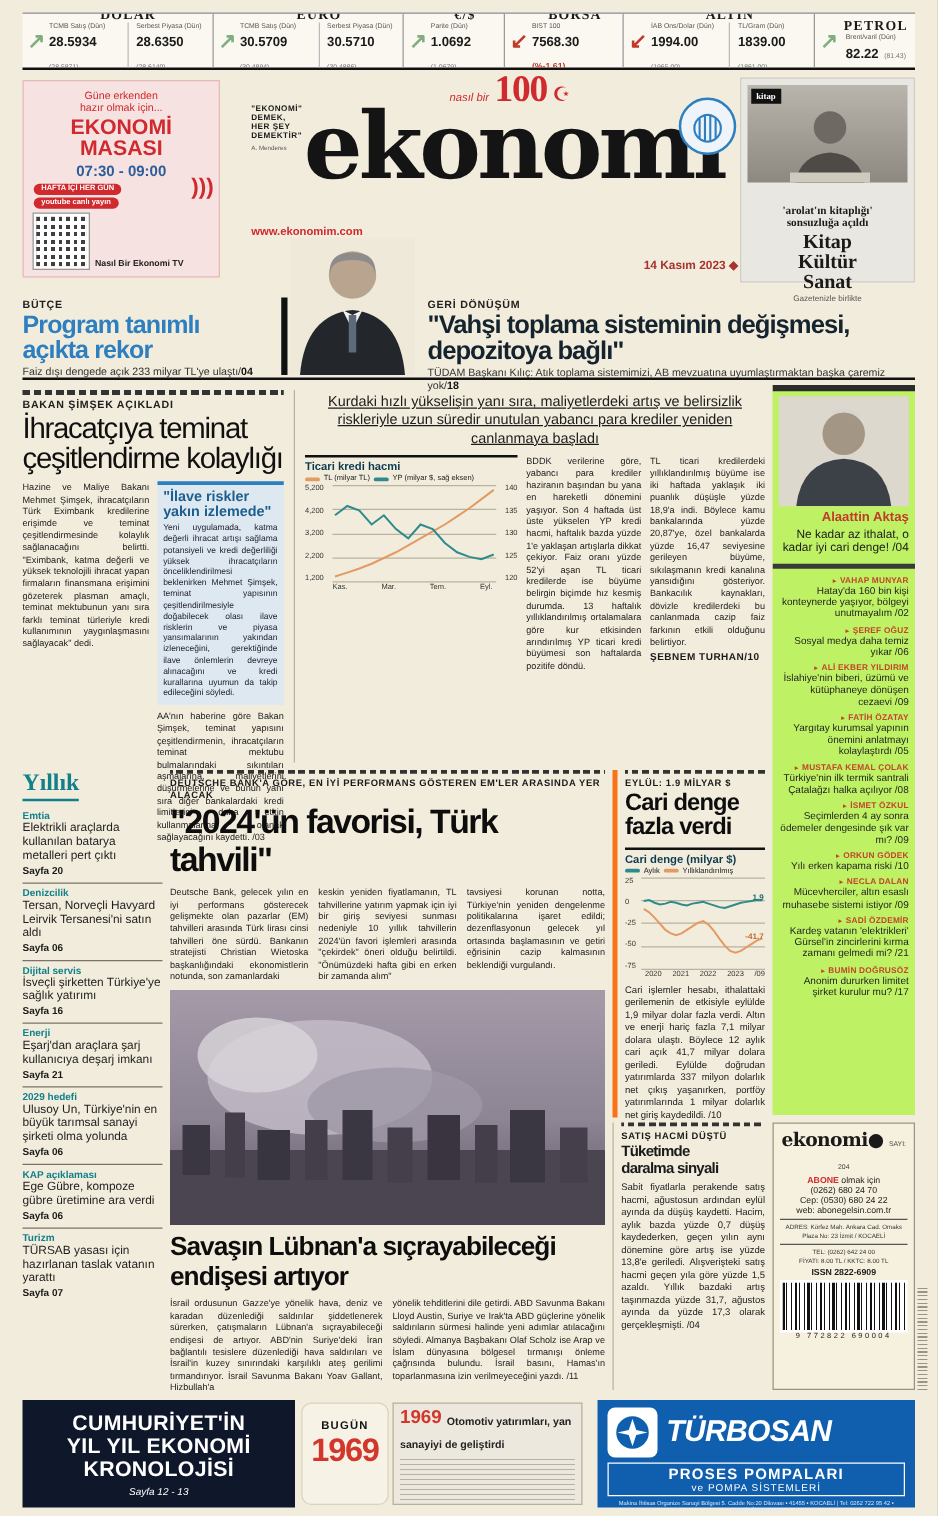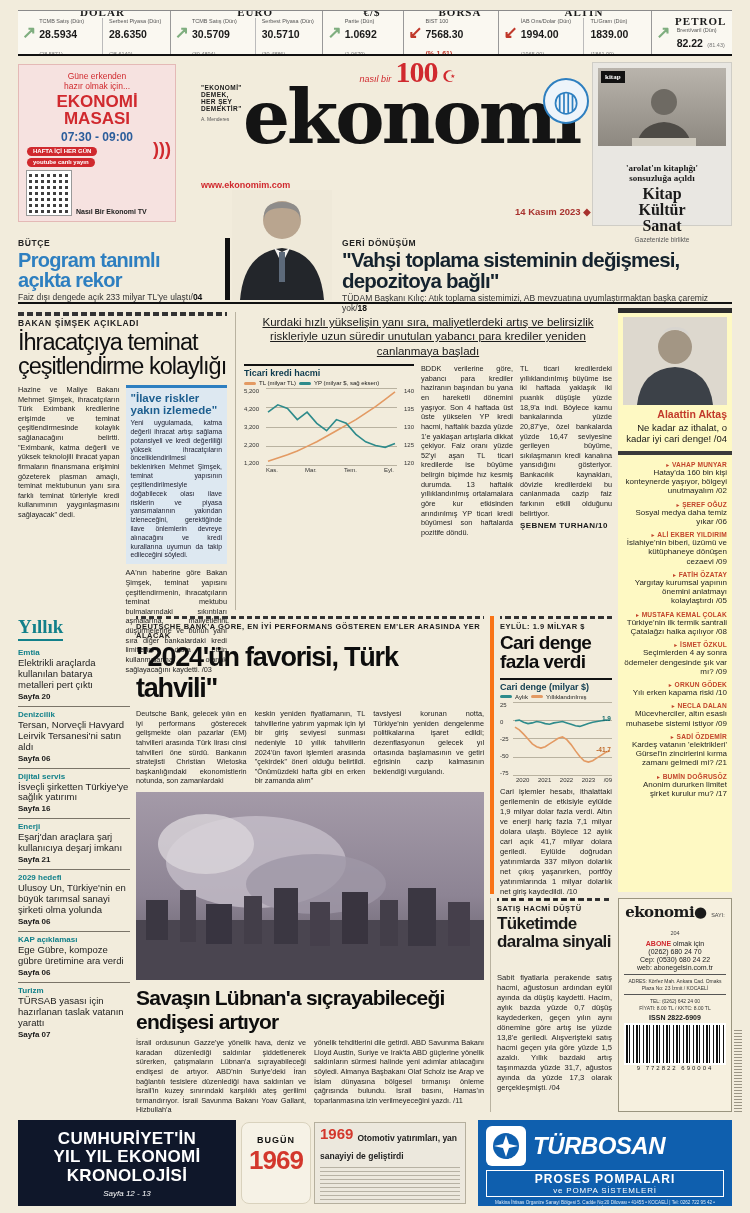--- a/index.html
+++ b/index.html
@@ -109,21 +109,21 @@
           background-image:linear-gradient(#b9b2a0,#b9b2a0),linear-gradient(#b9b2a0,#b9b2a0),linear-gradient(#b9b2a0,#b9b2a0),linear-gradient(#b9b2a0,#b9b2a0),linear-gradient(#b9b2a0,#b9b2a0);
           background-size:100% 1px; background-repeat:no-repeat;
           background-position:0 0,0 25%,0 50%,0 75%,0 100%; }
   .xticks { display:flex; justify-content:space-between; font-size:6px; color:#333; padding:1px 20px 0 22px; }
   .maincols { flex:1; display:flex; gap:7px; }
   .mcol { flex:1; }
   .byline { text-align:left; font-size:8px; font-weight:bold; letter-spacing:.4px; margin-top:3px; }
 
   
   .rail { position:absolute; left:618px; top:308px; width:114px; height:584px;
-          background:#fef9c3; padding:0 5px; overflow:hidden; }
+          background:#bef264; padding:0 5px; overflow:hidden; }
   .rail-bar { height:5px; background:#2c2c2c; margin:0 -5px; }
   .rail-photo { width:100%; height:88px; background:#d8d4cc; margin-top:4px; overflow:hidden; }
   .rail-name { color:#c23a2b; font-weight:bold; font-size:10.5px; text-align:right; margin-top:3px; }
   .rail-lead { font-size:9.5px; text-align:right; line-height:1.2; margin-top:2px; }
   .rail-div { height:4px; background:#3a3a3a; margin:6px -5px; }
   .colm { margin-bottom:5px; }
   .colm-name { color:#c2452b; font-weight:bold; font-size:6.6px; text-align:right; letter-spacing:.2px; }
   .colm-name::before { content:"► "; font-size:5px; }
   .colm-text { font-size:8px; text-align:right; line-height:1.16; color:#1f1f1f; }
 
@@ -151,21 +151,21 @@
   
   .cari { position:absolute; left:490px; top:616px; width:122px; height:278px;
           border-left:4px solid #f97316; padding-left:6px; }
   .sec-h { font-weight:bold; font-size:19px; letter-spacing:-.7px; line-height:1.02; color:#0d0d0d; margin:2px 0 6px; white-space:pre-line; }
   .cari .chartbox { width:100%; margin-bottom:4px; }
   .ann { position:absolute; font-size:6.5px; font-weight:bold; }
   .ann.teal { color:#1b6d6d; right:1px; top:18%; }
   .ann.orange { color:#c06a2a; right:1px; top:60%; }
   .tuketim { position:absolute; left:490px; top:898px; width:122px; height:214px;
              border-left:1px solid #b9b2a0; padding-left:6px; }
-  .tuk-h { font-weight:bold; font-size:17px; letter-spacing:-.6px; line-height:1.05; margin:2px 0 22px; white-space:pre-line; }
+  .tuk-h { font-weight:bold; font-size:12px; letter-spacing:-.6px; line-height:1.05; margin:2px 0 5px; white-space:pre-line; }
 
   
   .abone { position:absolute; left:618px; top:898px; width:114px; height:214px;
            background:#f6f0df; border:1px solid #9a947f; padding:4px 5px; text-align:center; }
   .ab-logo { font-family:"DejaVu Serif",serif; font-weight:bold; font-size:15px; letter-spacing:-.5px; }
   .ab-sayi { font-size:5.5px; color:#444; }
   .ab-row { font-size:7px; margin-top:1px; }
   .ab-red { color:#d0292e; font-weight:bold; }
   .ab-div { border-top:1px solid #555; margin:3px 0; }
   .ab-tiny { font-size:5px; color:#333; line-height:1.3; }

